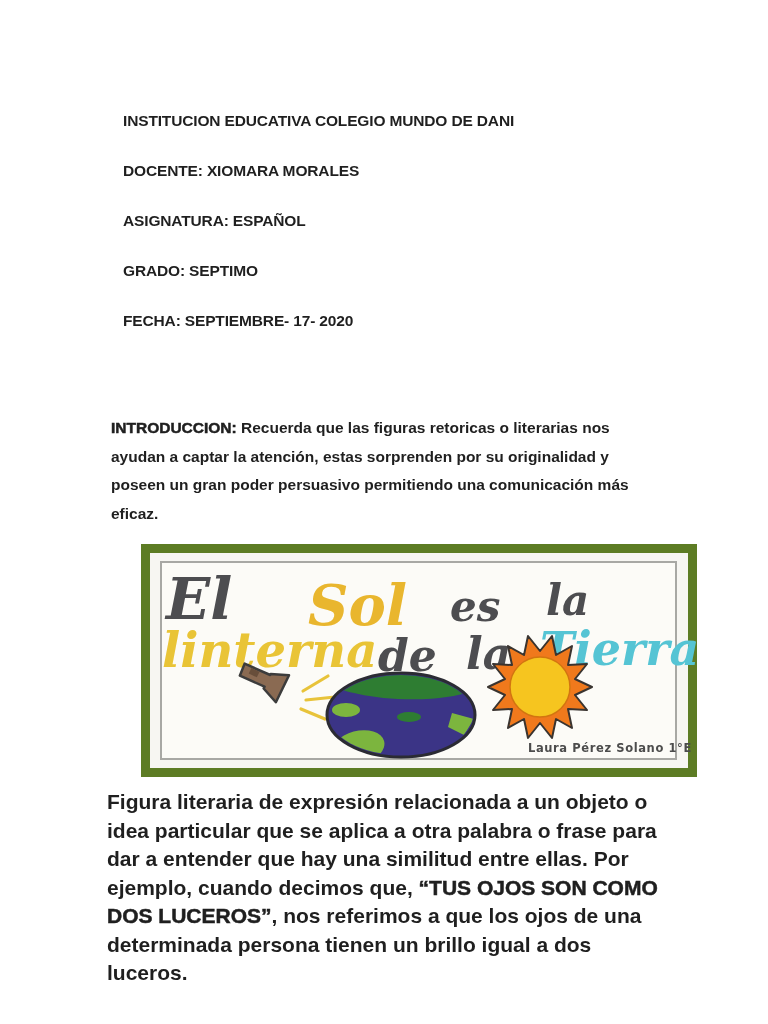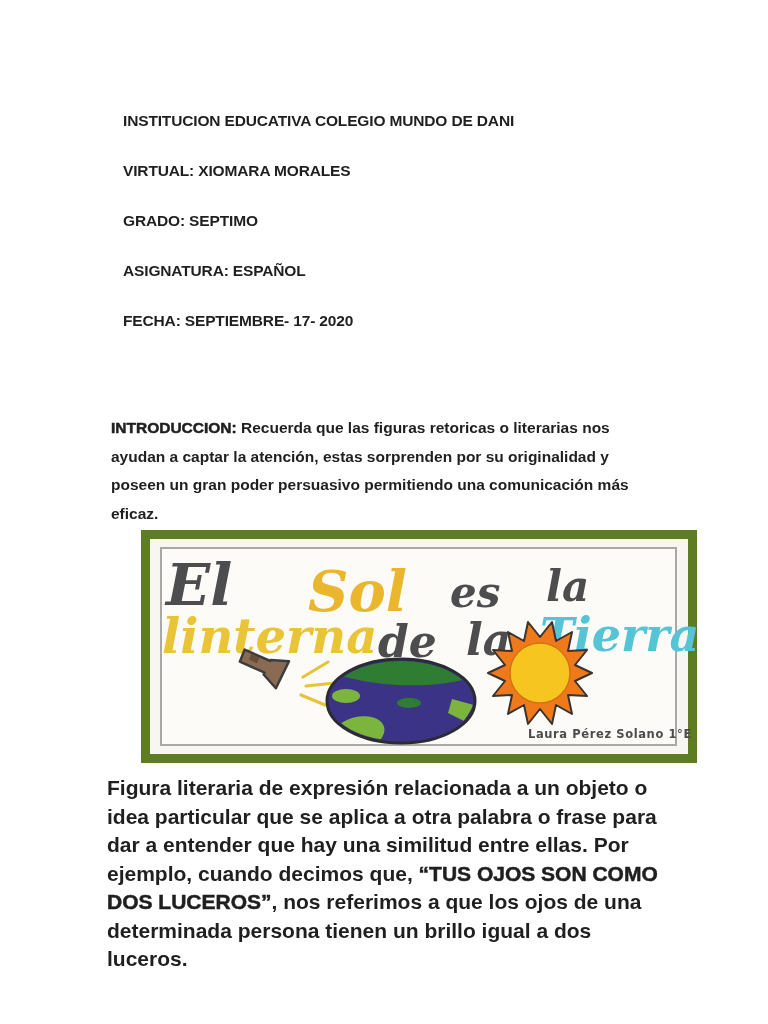--- a/index.html
+++ b/index.html
@@ -7,36 +7,36 @@
     width:768px;height:1024px;background:#ffffff;position:relative;
     font-family:"Liberation Sans",sans-serif;color:#1f1f1f;font-weight:bold;
     overflow:hidden;
   }
   .content{position:absolute;left:107px;top:88px;width:556px;}
   .hdr p{margin:16px;line-height:34px;font-size:15.5px;letter-spacing:-0.15px;white-space:nowrap;}
   .intro{margin:76px 0 0 4px;font-size:15.5px;line-height:28.5px;}
   .xb{-webkit-text-stroke:0.5px #1f1f1f;}
   .tema{margin:22px 0 0 0;font-size:15.5px;line-height:28px;}
   .tema-label{display:inline-block;width:130px;}
-  .figure-wrap{margin-top:2px;width:556px;height:231px;padding-left:34px;}
+  .figure-wrap{margin-top:16px;width:556px;height:231px;padding-left:34px;}
   .figure-wrap svg{display:block;width:556px;height:233px;}
   .hw{font-family:"DejaVu Serif",serif;font-style:italic;}
   .sig{font-family:"DejaVu Sans",sans-serif;letter-spacing:0.6px;}
   .def{margin:13px 0 0 0;font-size:21px;line-height:28.5px;}
 </style>
 </head>
 <body>
 
 <div class="content">
 
   <div class="hdr">
     <p>INSTITUCION EDUCATIVA COLEGIO MUNDO  DE DANI</p>
-    <p>VIRTUAL: XIOMARA MORALES</p>
+    <p>DOCENTE: XIOMARA MORALES</p>
+    <p>ASIGNATURA: ESPAÑOL</p>
     <p>GRADO: SEPTIMO</p>
-    <p>ASIGNATURA: ESPAÑOL</p>
     <p>FECHA: SEPTIEMBRE- 17- 2020</p>
   </div>
 
   <p class="intro"><span class="xb">INTRODUCCION:</span><span> Recuerda que las figuras retoricas o literarias  nos ayudan a captar la atención, estas sorprenden por su originalidad y poseen un gran poder persuasivo permitiendo una comunicación más eficaz.</span></p>
 
 
   <div class="figure-wrap">
     <svg viewBox="0 0 556 233" xmlns="http://www.w3.org/2000/svg">
 
       <rect x="0" y="0" width="556" height="233" fill="#5d7c24"></rect>

